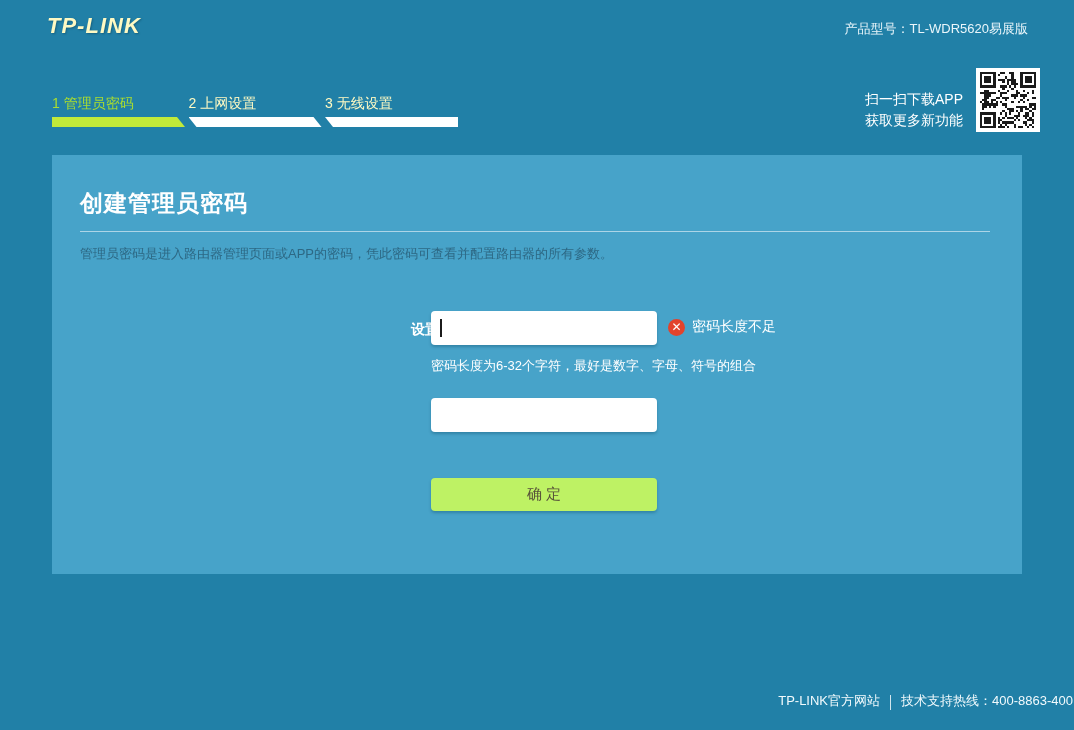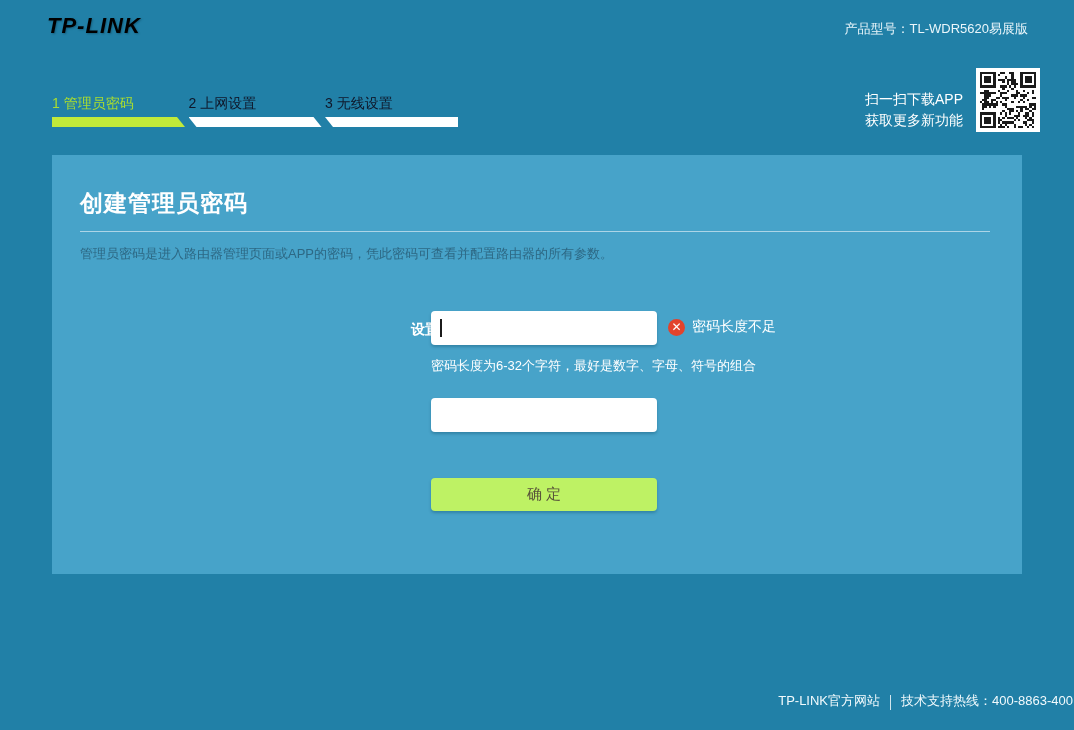--- a/index.html
+++ b/index.html
@@ -6,36 +6,36 @@
   html,body { width:1074px; height:730px; }
   body {
     position:relative;
     background:#2180a7;
     font-family:"Liberation Sans","DejaVu Sans",sans-serif;
     overflow:hidden;
   }
   
   .logo {
     position:absolute; left:47px; top:13px;
-    color:#000000; font-size:22px; font-weight:bold; font-style:italic;
+    color:#fef9c3; font-size:22px; font-weight:bold; font-style:italic;
     letter-spacing:1px; text-shadow:1px 1px 2px rgba(0,40,60,.35);
   }
   .product-model {
     position:absolute; right:46px; top:20px;
     color:#eaf6fb; font-size:13px;
   }
   
   .steps {
     position:absolute; left:52px; top:94px; width:406px;
     display:flex;
   }
   .step { width:133px; margin-right:3.5px; }
   .step:last-child { margin-right:0; }
   .step-label {
-    font-size:14px; color:#0f172a; height:19px; line-height:19px;
+    font-size:14px; color:#fef9c3; height:19px; line-height:19px;
     white-space:nowrap; margin-bottom:4px;
   }
   .step.active .step-label { color:#aadd2e; }
   .step-bar { height:10px; background:#ffffff; }
   .step.active .step-bar { background:#c1ea3a; }
   .bar-first  { clip-path:polygon(0 0, calc(100% - 8px) 0, 100% 100%, 0 100%); }
   .bar-mid    { clip-path:polygon(0 0, calc(100% - 8px) 0, 100% 100%, 8px 100%); }
   .bar-last   { clip-path:polygon(0 0, 100% 0, 100% 100%, 8px 100%); }
   
   .qr-text {

